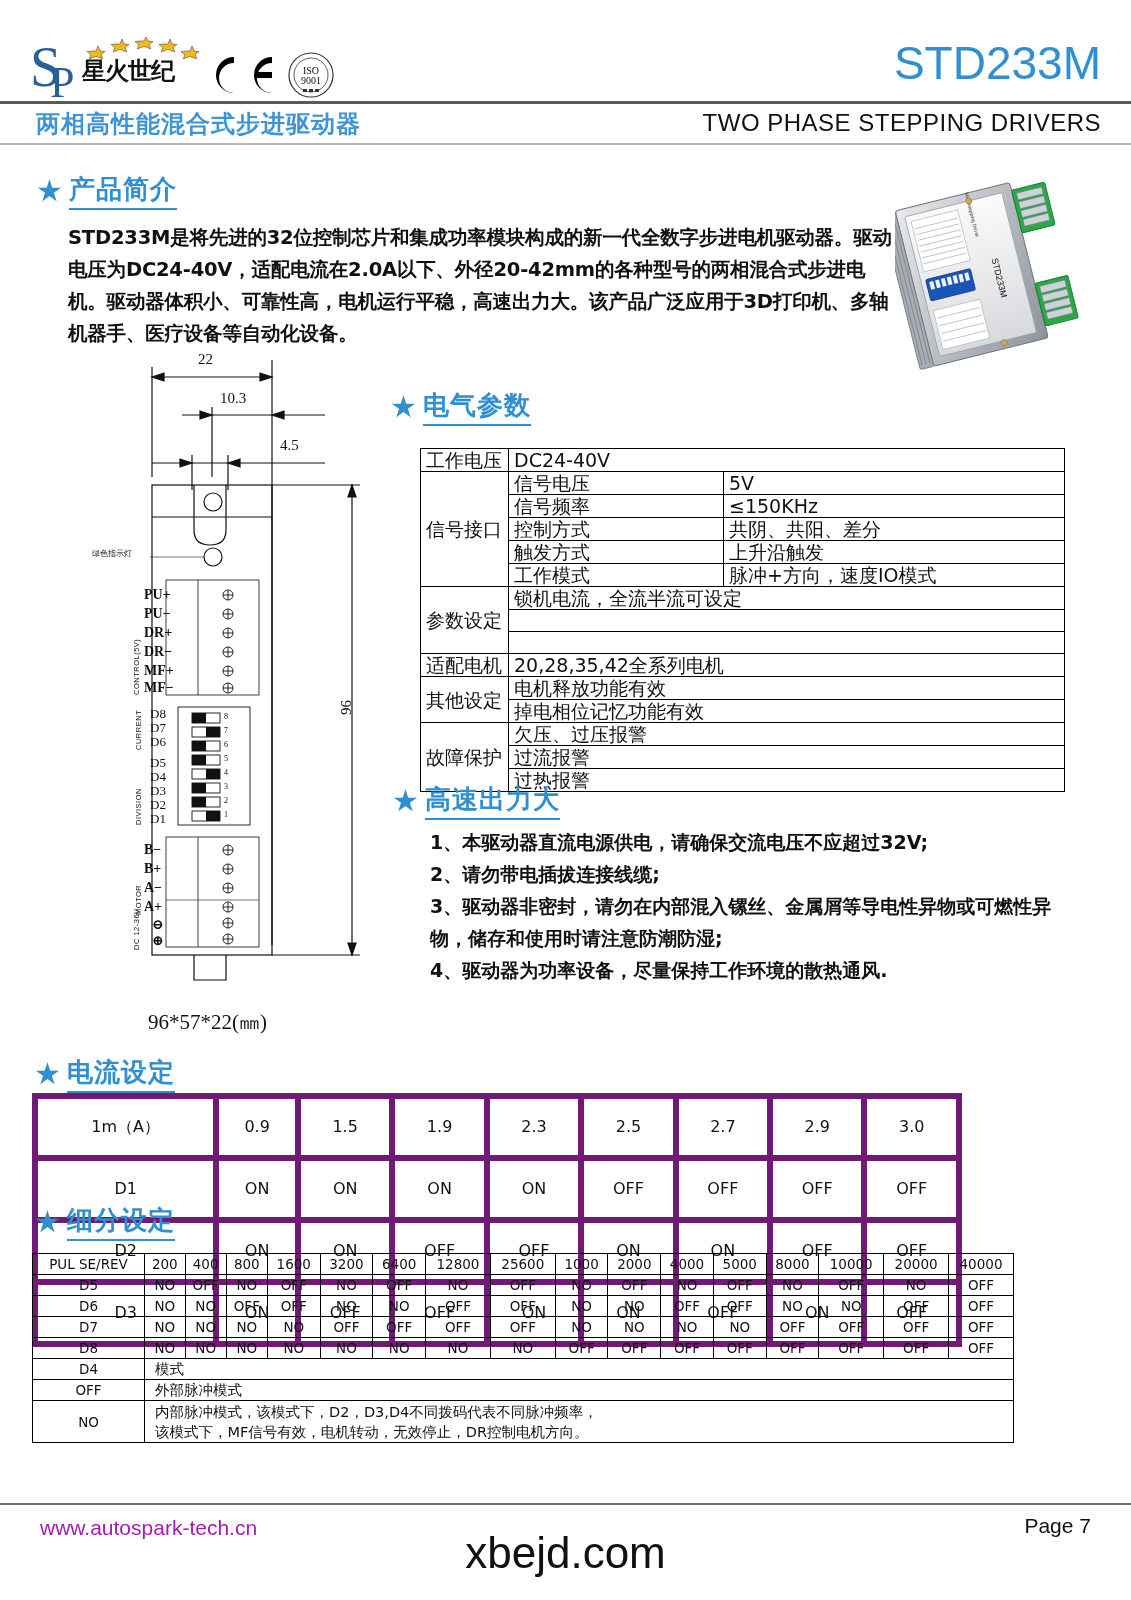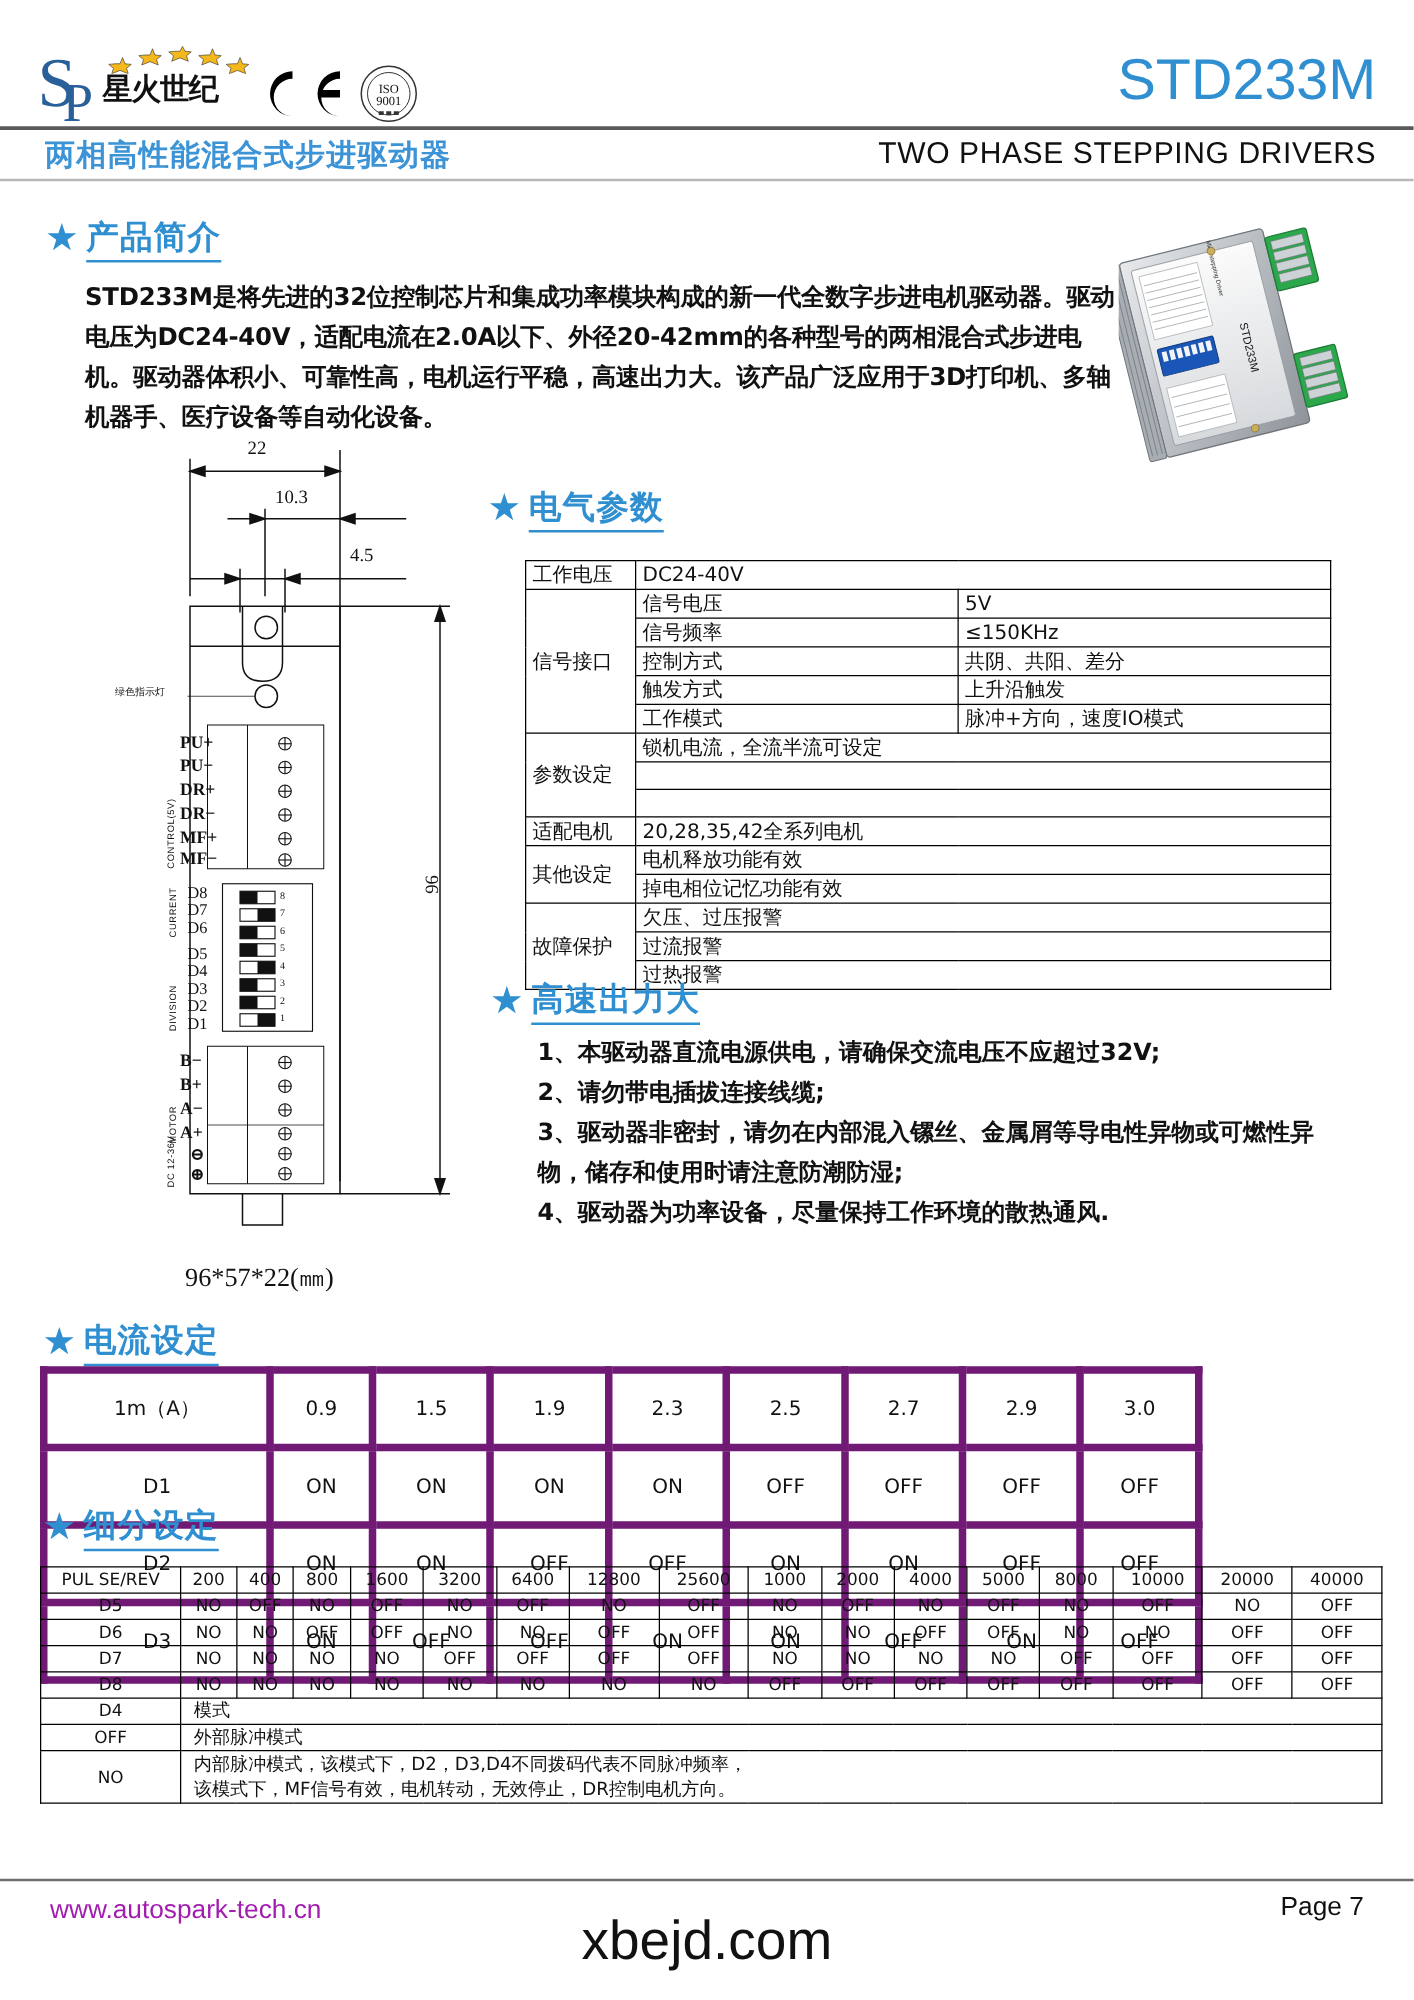--- a/index.html
+++ b/index.html
@@ -58,36 +58,36 @@
   .dip-num { position:absolute; font-size:8px; color:#111; font-family:"Liberation Serif",serif; }
   .dip-name { position:absolute; font-family:"Liberation Serif","DejaVu Serif",serif;
               font-size:13px; color:#111; }
   .size-note { position:absolute; left:148px; top:1008px; font-size:21px; color:#111;
                font-family:"Liberation Serif","DejaVu Serif",serif; }
   .led-label { position:absolute; font-size:8px; color:#111; white-space:nowrap; }
 
   
   table { border-collapse:collapse; }
   .spec-tbl { position:absolute; left:420px; top:448px; width:645px;
-              font-size:16px; font-family:"DejaVu Sans",sans-serif; }
+              font-size:19px; font-family:"DejaVu Sans",sans-serif; }
   .spec-tbl td { border:1px solid #000; padding:1px 5px; height:22px; vertical-align:middle;
                  line-height:20px; white-space:nowrap; }
   .spec-tbl td.lab { width:88px; text-align:left; }
-  .spec-tbl td.mid { width:258px; }
+  .spec-tbl td.mid { width:215px; }
 
   .notes { position:absolute; left:430px; top:826px; width:640px;
            font-size:19px; line-height:32px; color:#111; font-weight:bold;
            font-family:"DejaVu Sans",sans-serif; }
 
   .cur-tbl { position:absolute; left:32px; top:1093px; width:930px;
              font-size:16px; font-family:"DejaVu Sans",sans-serif; }
   .cur-tbl td { border:6px solid #701a75; text-align:center; height:20px; padding:16px 2px;
                 line-height:24px; white-space:nowrap; }
 
-  .ms-tbl { position:absolute; left:32px; top:1253px; width:1074px;
+  .ms-tbl { position:absolute; left:32px; top:1253px; width:982px;
             font-size:13.5px; font-family:"DejaVu Sans",sans-serif;border-radius:21px; }
   .ms-tbl td { border:1px solid #000; text-align:center; height:21px; padding:0 1px;
                line-height:19px; white-space:nowrap; }
   .ms-tbl td.rowhead { width:112px; }
   .ms-tbl td.modelab { width:112px; text-align:center; }
   .ms-tbl td.modedesc { text-align:left; padding-left:10px; font-size:14.5px; }
   .ms-tbl td.tall { height:42px; line-height:20px; }
 
   
   .frule { position:absolute; left:0; top:1503px; width:1131px; height:2px; background:#6f6f6f; }

